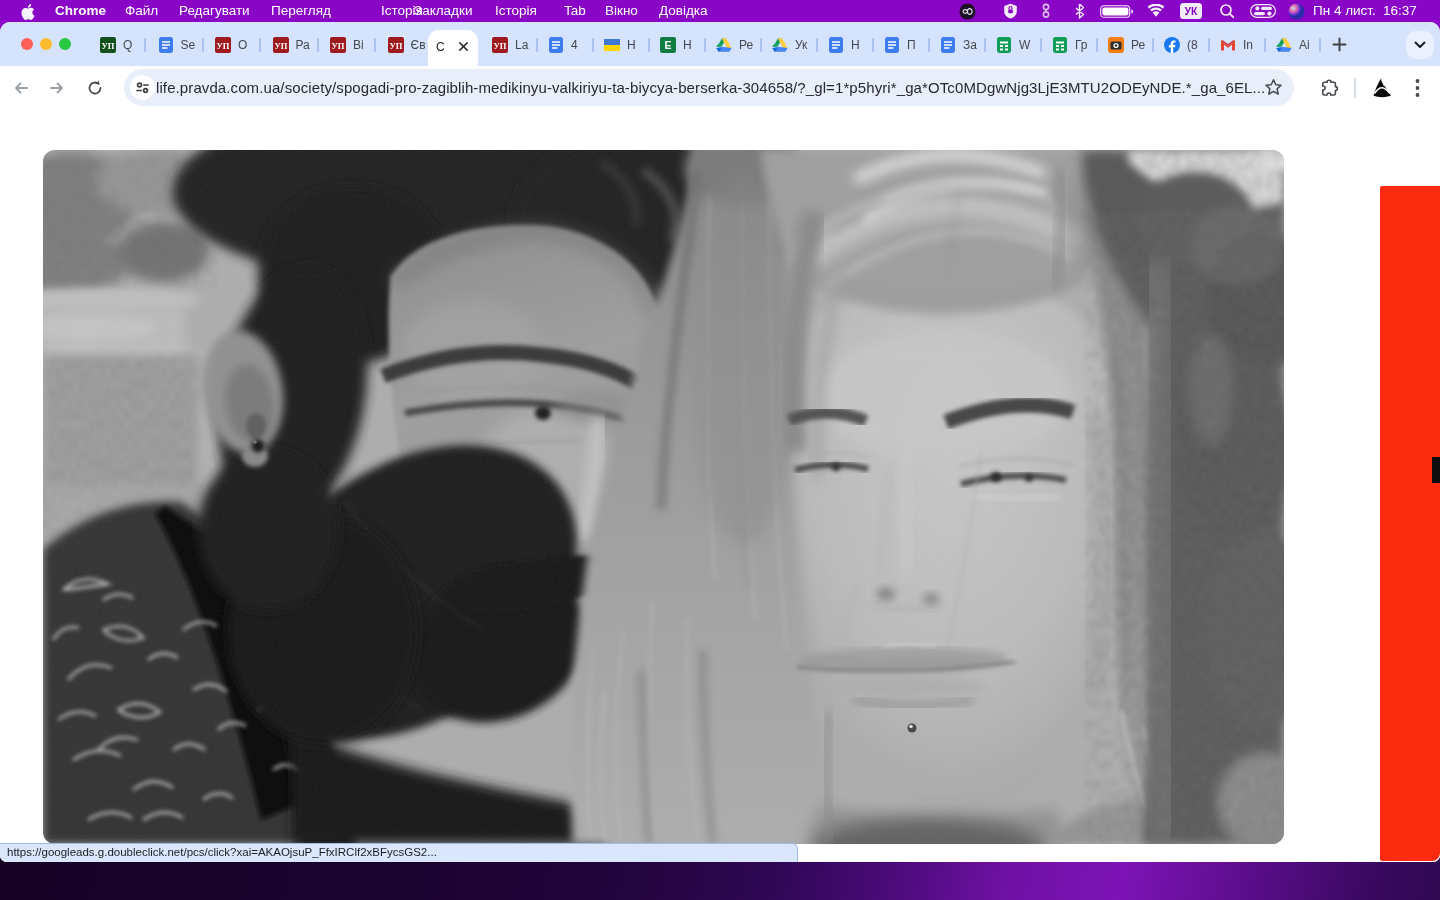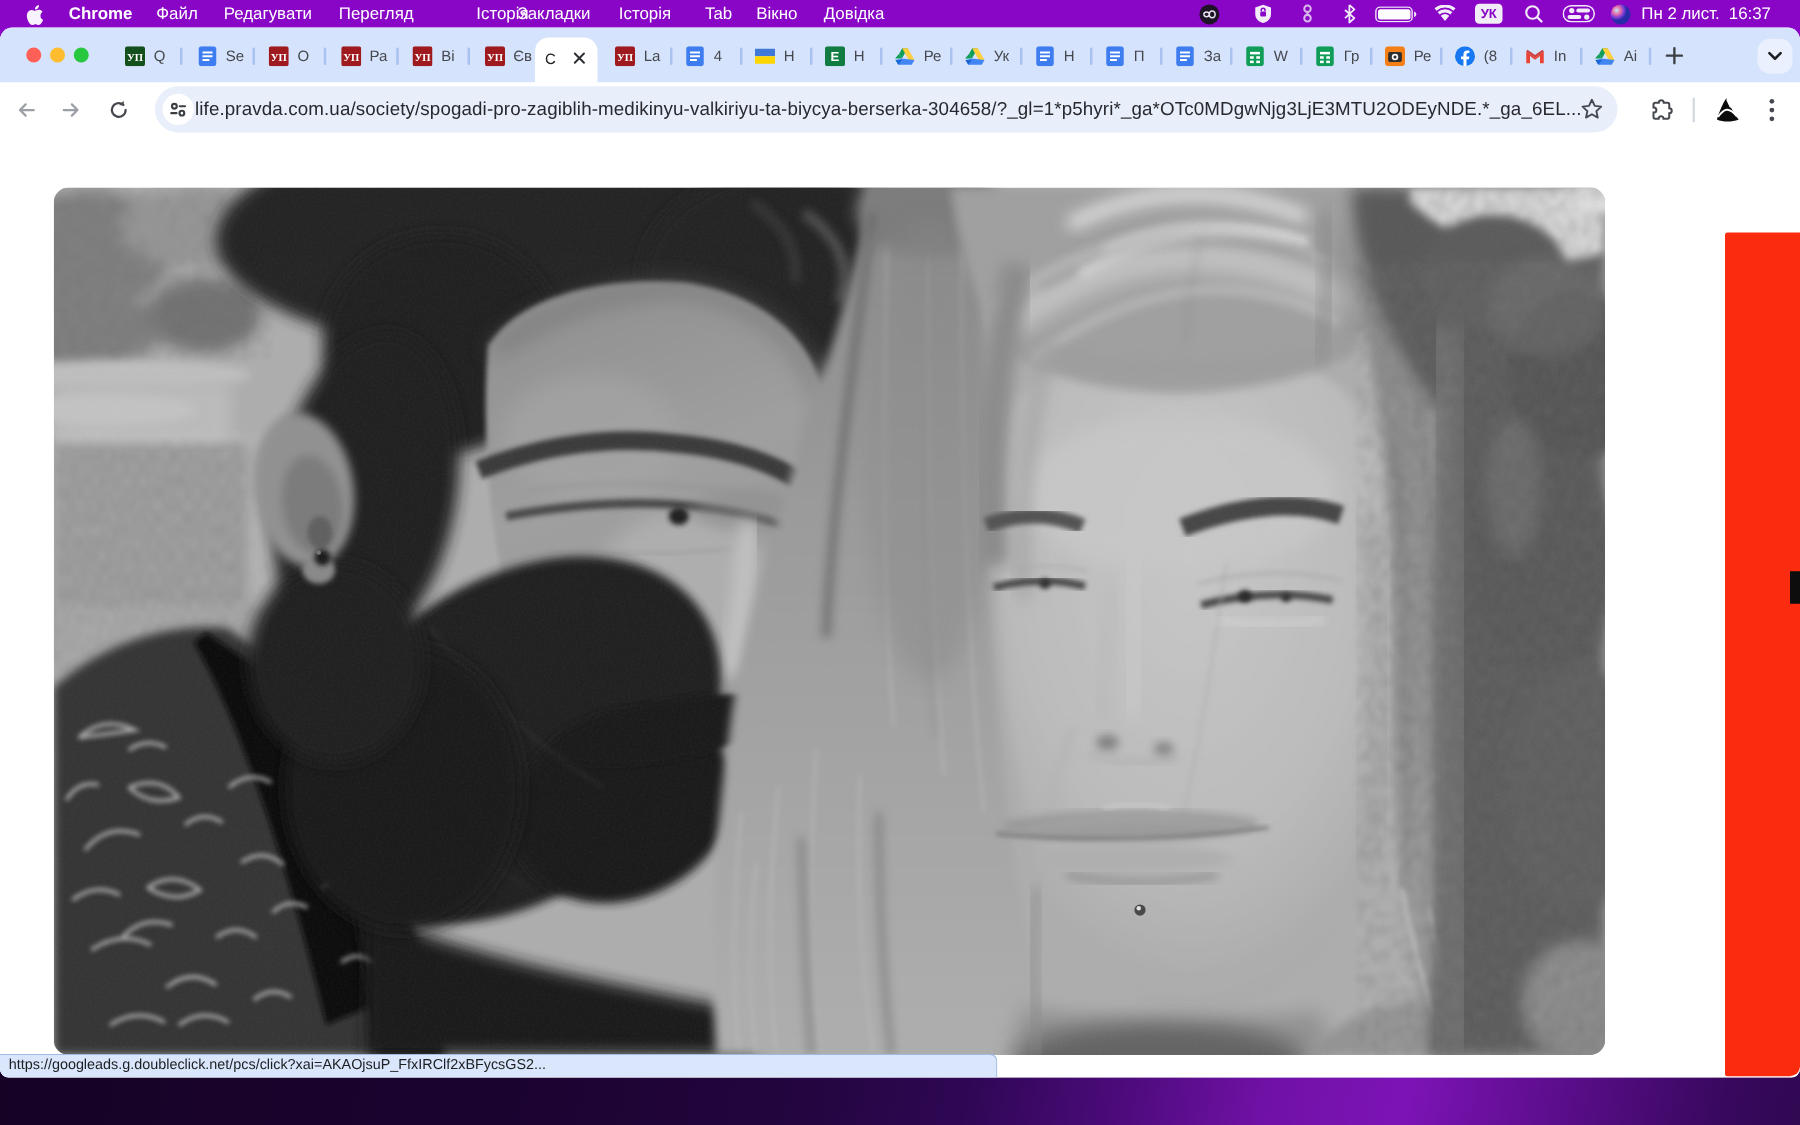--- a/index.html
+++ b/index.html
@@ -95,21 +95,21 @@
       <defs>
         <radialGradient id="siri" cx="30%" cy="30%">
           <stop offset="0%" stop-color="#b8e8f8"></stop>
           <stop offset="40%" stop-color="#e86ea8"></stop>
           <stop offset="75%" stop-color="#7a3ad8"></stop>
           <stop offset="100%" stop-color="#2a2aa8"></stop>
         </radialGradient>
       </defs>
       <circle cx="8.5" cy="8.5" r="8" fill="url(#siri)"></circle>
     </svg>
-    <span class="mi" style="left:1313px">Пн 2 лист.</span>
+    <span class="mi" style="left:1313px">Пн 4 лист.</span>
     <span class="mi" style="left:1383px">16:37</span>
   </div>
 <div class="window">
   <div class="tabstrip" id="tabstrip">
     <div class="tl" style="left:21px;background:#fe5f57"></div>
     <div class="tl" style="left:40px;background:#febc2e"></div>
     <div class="tl" style="left:59px;background:#27c83f"></div>
     <div class="activetab">
         <div class="curve l"></div>
         <div class="curve r"></div>

